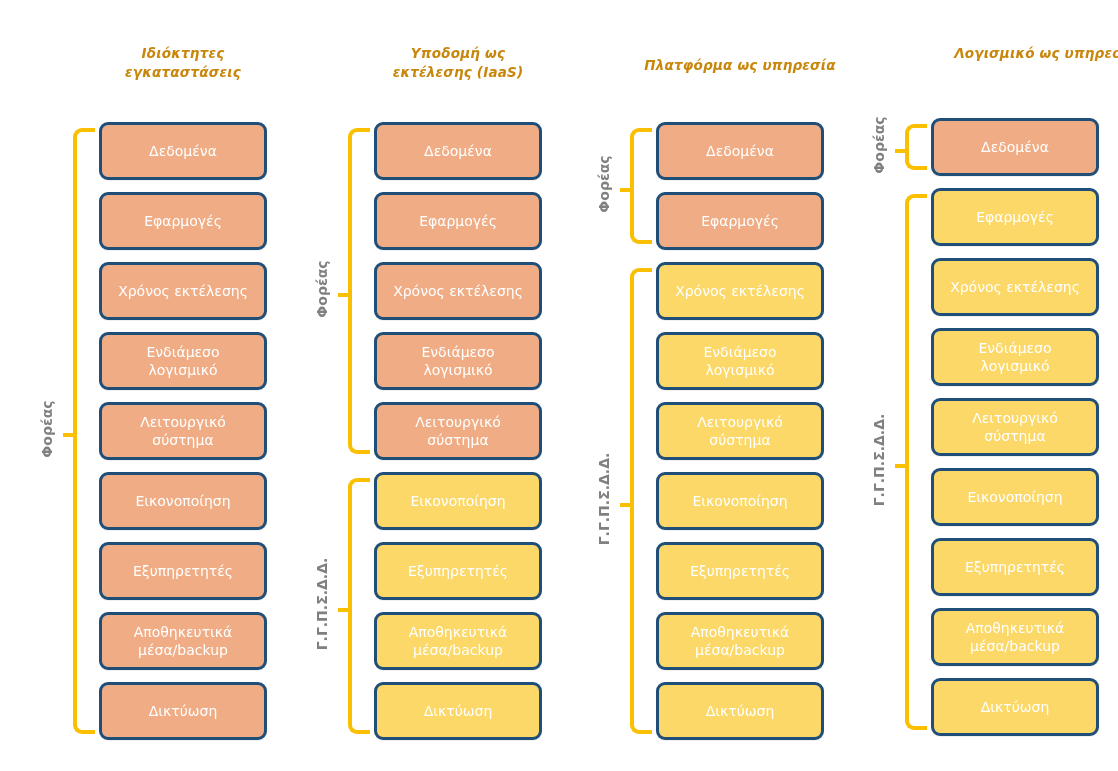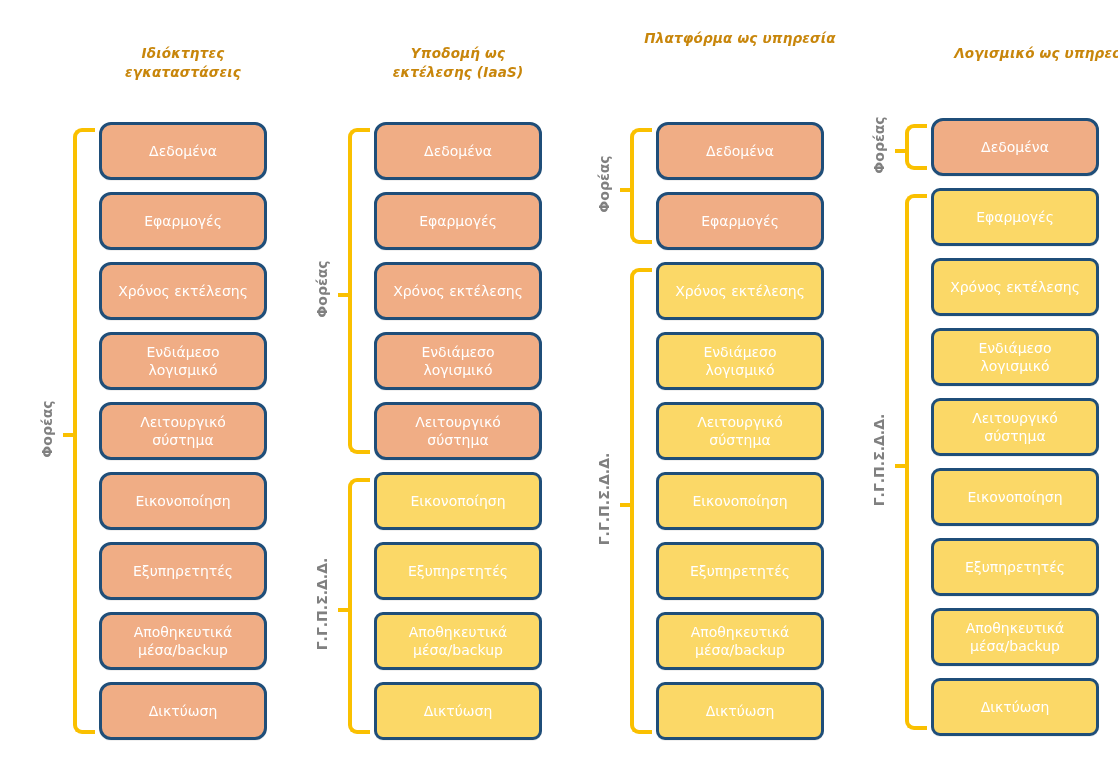--- a/index.html
+++ b/index.html
@@ -35,21 +35,21 @@
     font-size:14px;
     line-height:18px;
     text-align:center;
     display:flex;
     align-items:center;
     justify-content:center;
     padding:0 6px;
     white-space:pre-line;
     box-shadow:0 1px 0 rgba(0,0,0,.06);
   }
-  .box.orange{background:#F0AD85;border-radius:12px;}
+  .box.orange{background:#F0AD85;}
   .box.yellow{background:#FBD867;}
 
   
   .bracket{
     position:absolute;
     box-sizing:border-box;
     border:4px solid #FAC000;
     border-right:none;
     border-top-left-radius:9px;
     border-bottom-left-radius:9px;
@@ -112,21 +112,21 @@
 μέσα/backup</div>
     <div class="box yellow" style="left: 374px; top: 682px; width: 168px; height: 58px;">Δικτύωση</div>
     <div class="bracket" style="left: 348px; top: 128px; width: 22px; height: 326px;">
       <span class="nub" style="top: 161px;"></span>
     </div>
     <div class="bracket-label" style="width: 110px; left: 267px; top: 281px;">Φορέας</div>
     <div class="bracket" style="left: 348px; top: 478px; width: 22px; height: 256px;">
       <span class="nub" style="top: 126px;"></span>
     </div>
     <div class="bracket-label" style="width: 110px; left: 267px; top: 596px;">Γ.Γ.Π.Σ.Δ.Δ.</div>
-    <div class="col-head" style="left: 640px; top: 29px; width: 200px;">
+    <div class="col-head" style="left: 640px; top: 56px; width: 200px;">
       <div>Πλατφόρμα ως υπηρεσία</div>
     </div>
     <div class="box orange" style="left: 656px; top: 122px; width: 168px; height: 58px;">Δεδομένα</div>
     <div class="box orange" style="left: 656px; top: 192px; width: 168px; height: 58px;">Εφαρμογές</div>
     <div class="box yellow" style="left: 656px; top: 262px; width: 168px; height: 58px;">Χρόνος εκτέλεσης</div>
     <div class="box yellow" style="left: 656px; top: 332px; width: 168px; height: 58px;">Ενδιάμεσο
 λογισμικό</div>
     <div class="box yellow" style="left: 656px; top: 402px; width: 168px; height: 58px;">Λειτουργικό
 σύστημα</div>
     <div class="box yellow" style="left: 656px; top: 472px; width: 168px; height: 58px;">Εικονοποίηση</div>

